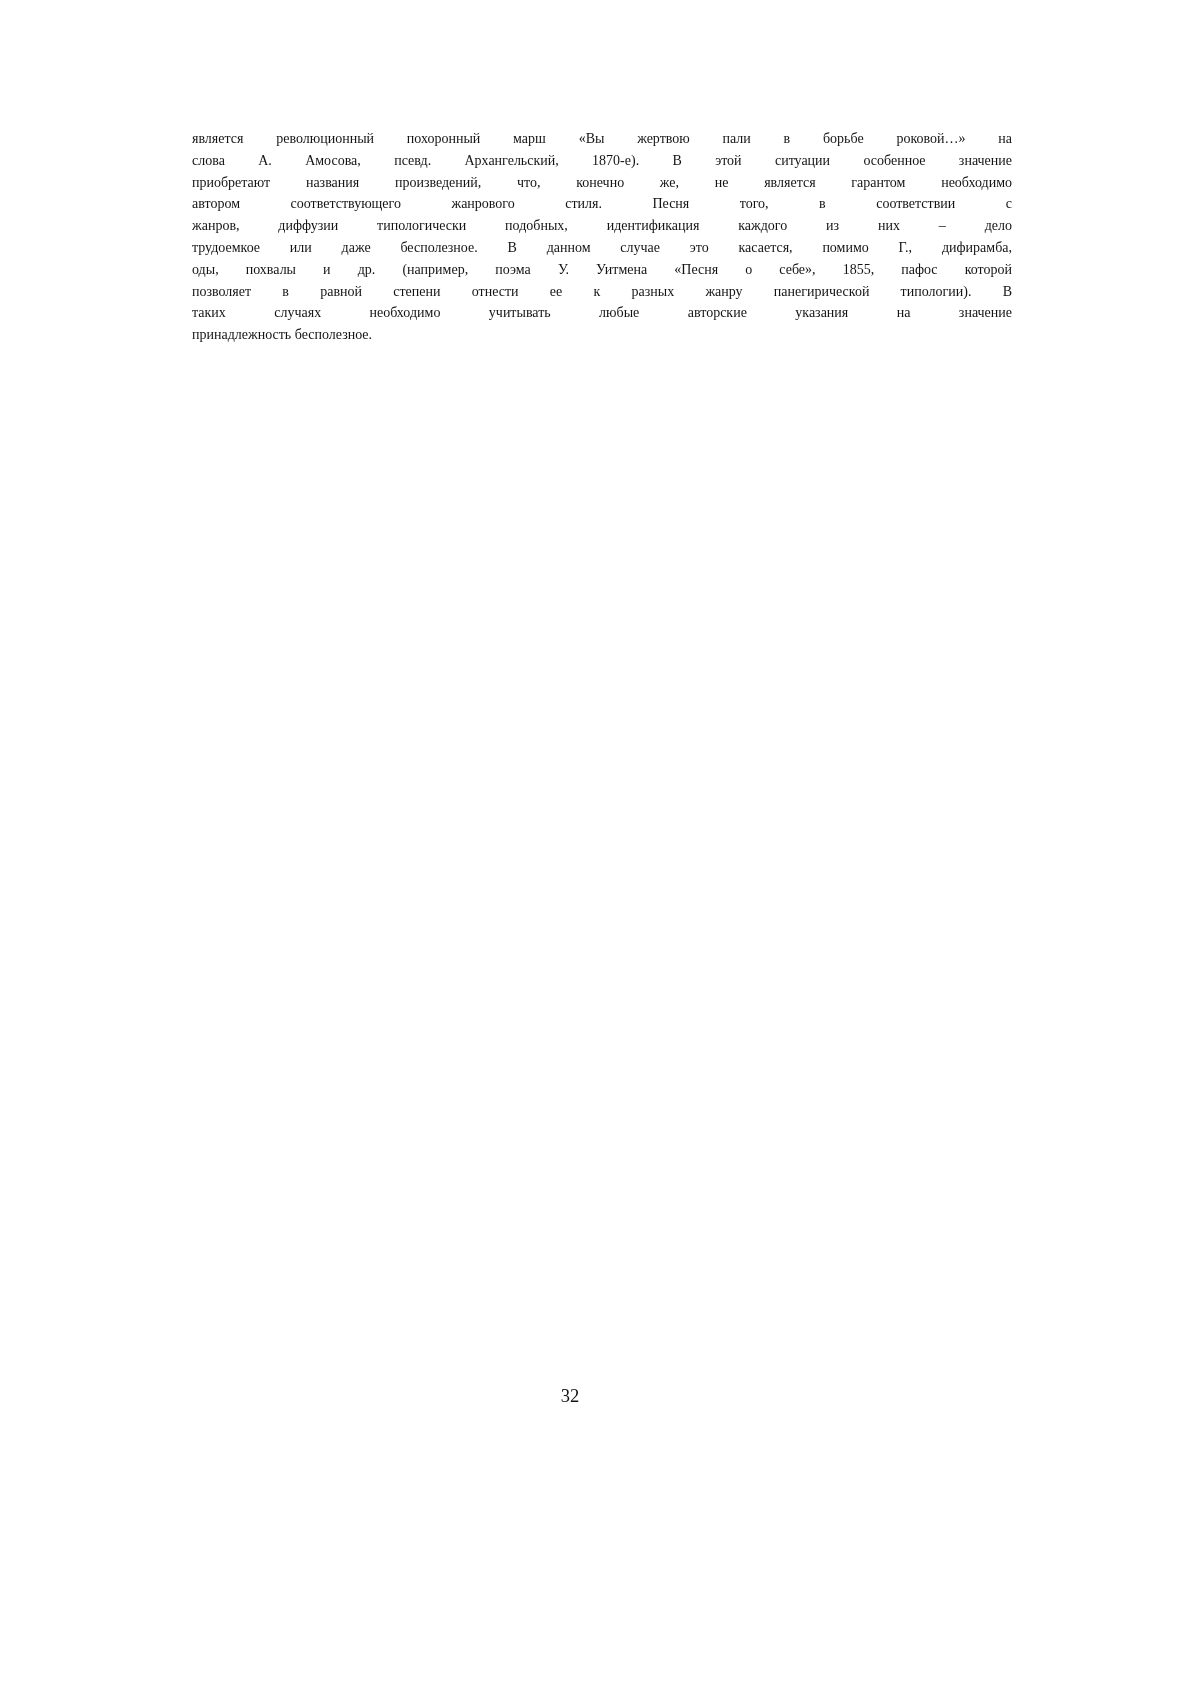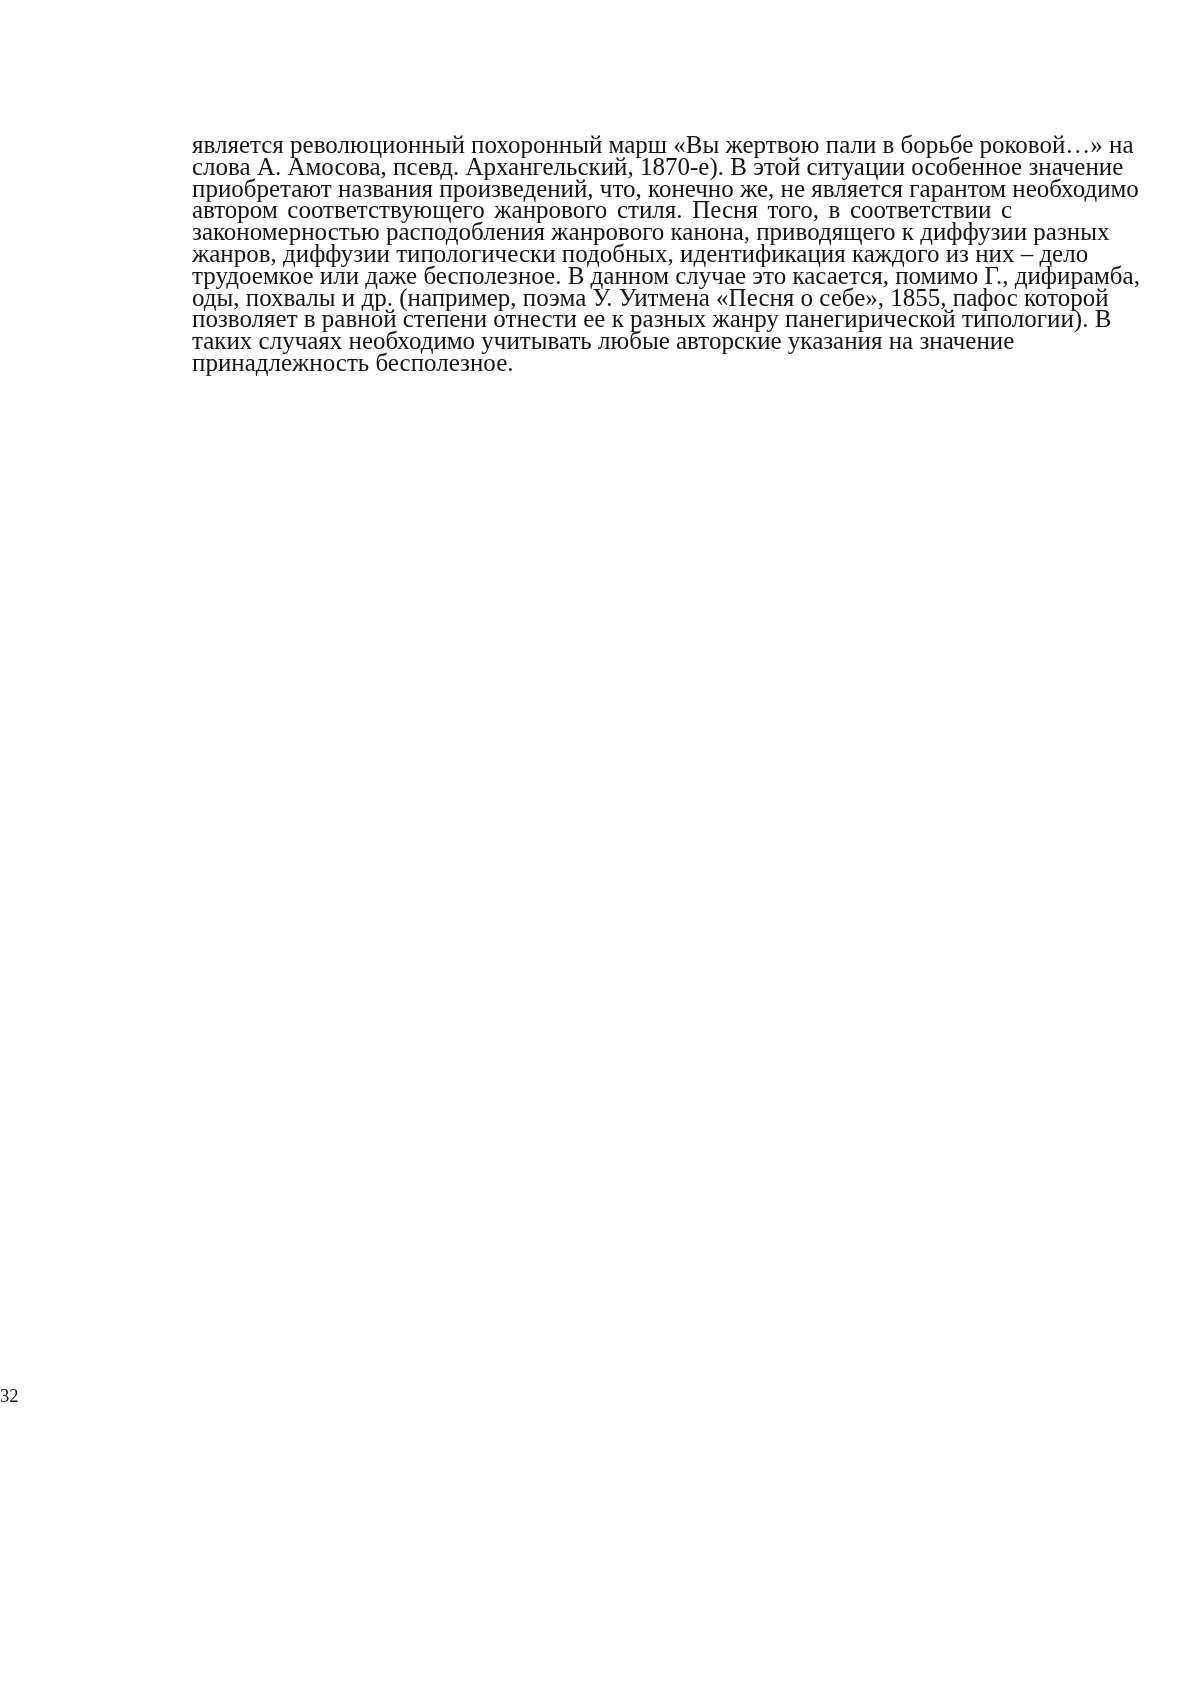--- a/index.html
+++ b/index.html
@@ -12,57 +12,56 @@
     width: 1200px;
     height: 1697px;
     background: #ffffff;
     font-family: "Liberation Serif", "DejaVu Serif", serif;
     color: #141414;
     overflow: hidden;
   }
   .text-block {
     position: absolute;
     left: 192px;
-    top: 134px;
+    top: 128px;
     width: 820px;
-    font-size: 25px;
+    font-size: 14px;
     line-height: 21.8px;
   }
   .line {
     margin: 0;
     padding: 0;
     text-align: justify;
     text-align-last: justify;
     white-space: nowrap;
   }
   .line.last {
     text-align: left;
     text-align-last: left;
   }
   .page-number-wrap {
     position: absolute;
     top: 1386px;
-    left: 0;
+    left: 8px;
     width: 1124px;  
-    text-align: left;
+    text-align: center;
     font-size: 18.5px;
     line-height: 20px;
   }
 </style>
 </head>
 <body>
 
 <div class="page">
 
   <main class="text-block">
     <p class="line">является революционный похоронный марш «Вы жертвою пали в борьбе роковой…» на</p>
     <p class="line">слова А. Амосова, псевд. Архангельский, 1870-е). В этой ситуации особенное значение</p>
     <p class="line">приобретают названия произведений, что, конечно же, не является гарантом необходимо</p>
     <p class="line">автором соответствующего жанрового стиля. Песня того, в соответствии с</p>
-    <p class="line">закономерностью расподобления жанрового канона, приводящего к диффузии разных</p>
     <p class="line">жанров, диффузии типологически подобных, идентификация каждого из них – дело</p>
     <p class="line">трудоемкое или даже бесполезное. В данном случае это касается, помимо Г., дифирамба,</p>
     <p class="line">оды, похвалы и др. (например, поэма У. Уитмена «Песня о себе», 1855, пафос которой</p>
     <p class="line">позволяет в равной степени отнести ее к разных жанру панегирической типологии). В</p>
     <p class="line">таких случаях необходимо учитывать любые авторские указания на значение</p>
     <p class="line last">принадлежность бесполезное.</p>
   </main>
 
   <footer class="page-number-wrap">
     <span>32</span>

